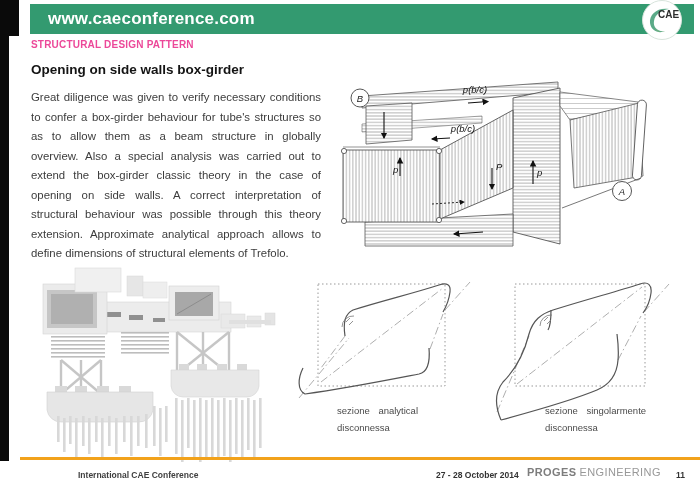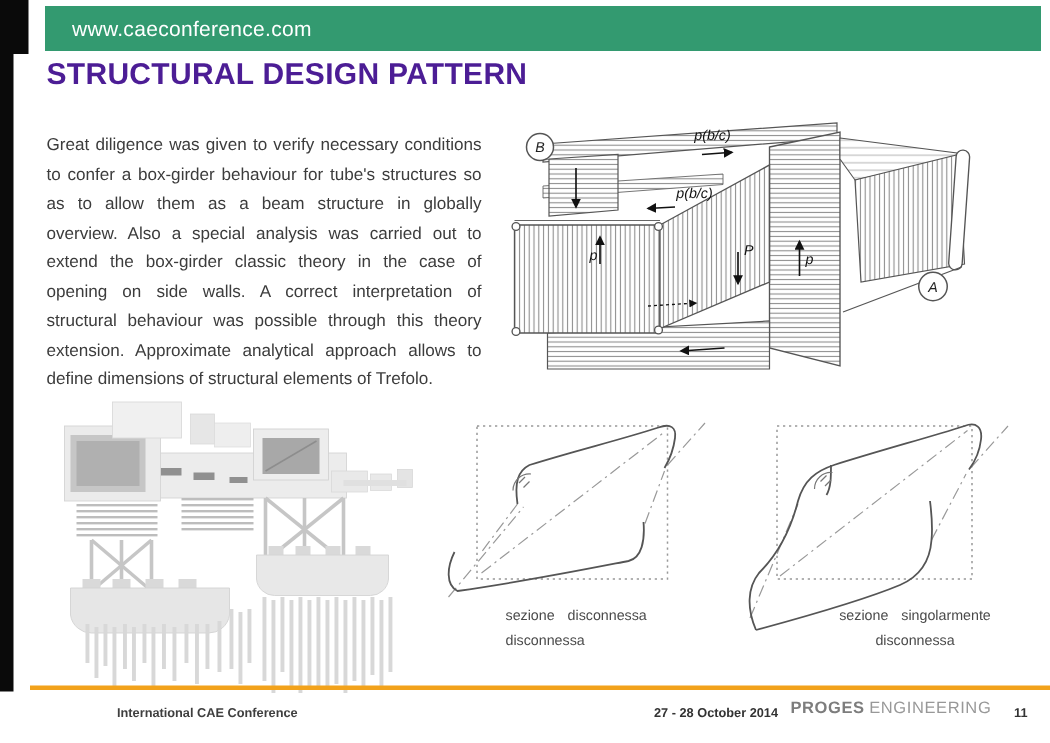--- a/index.html
+++ b/index.html
@@ -7,36 +7,36 @@
          font-family:"Liberation Sans","DejaVu Sans",sans-serif;}
   .abs{position:absolute;}
 
   
   #edge-strip{left:0;top:0;width:9px;height:461px;background:#0a0a0a;}
   #edge-corner{left:0;top:0;width:19px;height:36px;background:#0a0a0a;}
 
   
   #header-bar{left:30px;top:4px;width:664px;height:30px;background:#339A70;}
   #header-url{left:48px;top:4px;height:20px;line-height:30px;color:#ffffff;
-              font-size:14px;font-weight:400;letter-spacing:.2px;}
+              font-size:17px;font-weight:700;letter-spacing:.2px;}
   #logo{left:641px;top:0px;width:42px;height:42px;}
 
   
-  #page-title{left:31px;top:39px;font-size:20px;font-weight:bold;color:#4c1d95;letter-spacing:.2px;}
+  #page-title{left:31px;top:39px;font-size:10px;font-weight:bold;color:#ec4899;letter-spacing:.2px;}
   #page-subtitle{left:31px;top:62px;font-size:13.5px;font-weight:bold;color:#141414;}
   #body-paragraph{left:31px;top:88px;width:290px;font-size:11.4px;line-height:19.5px;
                   text-align:justify;color:#3c3c3c;}
   #body-paragraph .it{}
 
   
   #girder-diagram{left:332px;top:76px;font-style:italic;}
   #building-render{left:35px;top:266px;}
   .sketch{width:200px;height:185px;}
   #sketch-left{left:293px;top:272px;}
-  #sketch-right{left:493px;top:272px;text-align:center;}
+  #sketch-right{left:493px;top:272px;}
   .sketch-caption{position:absolute;font-size:9.5px;color:#4a4a4a;line-height:17px;}
   .sketch-caption .l1{word-spacing:6px;}
   #sketch-left .sketch-caption{top:130px;left:44px;width:130px;}
   #sketch-right .sketch-caption{top:130px;left:52px;width:130px;}
 
   
   #footer-rule{left:20px;top:457px;width:680px;height:3px;background:#F2A21B;}
   #footer-conference{left:78px;top:470px;font-size:8.5px;font-weight:bold;color:#3f3f3f;}
   #footer-date{left:436px;top:470px;font-size:8.5px;font-weight:bold;color:#333;}
   #footer-brand{left:527px;top:466px;font-size:11px;color:#868686;letter-spacing:.4px;}
@@ -49,22 +49,31 @@
 </head>
 <body>
 
 <div id="slide">
 
   <div class="abs" id="edge-strip"></div>
   <div class="abs" id="edge-corner"></div>
 
   <div class="abs" id="header-bar"></div>
   <div class="abs" id="header-url">www.caeconference.com</div>
+  <div class="abs" id="logo">
+    <svg width="42" height="42" viewBox="0 0 42 42">
+      <circle cx="21" cy="20" r="19.5" fill="#ffffff" stroke="#d8e4dc" stroke-width="1"></circle>
+      <path d="M28,9 C17,7 8,14 9,23 C10,31 18,34 24,31 C16,32 12,27 13,21 C14,14 21,10 28,9 Z" fill="#3e9b73" opacity="0.85"></path>
+      <path d="M13,27 C15,31 20,33 24,31 C19,33 15,31 13,27 Z" fill="#e3c24d"></path>
+      <text x="17" y="18" font-size="10" font-weight="bold" fill="#2e2e2e">CAE</text>
+    </svg>
+  </div>
 
   <div class="abs" id="page-title">STRUCTURAL DESIGN PATTERN</div>
+  <div class="abs" id="page-subtitle">Opening on side walls box-girder</div>
   <div class="abs" id="body-paragraph"><span>Great diligence was given to verify necessary conditions to confer a box-girder behaviour for tube's structures so as to allow them as a beam  structure in globally overview. Also a special analysis was carried out to extend the box-girder classic theory in the case of opening on side walls. A correct interpretation of structural behaviour was possible through this theory extension.  Approximate analytical approach allows to define dimensions of structural elements of </span><span class="it">Trefolo</span><span>.</span></div>
 
   <div class="abs" id="girder-diagram">
     <svg width="378" height="188" viewBox="0 0 378 188">
       <defs>
         <pattern id="hH" width="6" height="3.2" patternUnits="userSpaceOnUse">
           <rect width="6" height="3.2" fill="#ffffff"></rect>
           <path d="M0,1.6 H6" stroke="#8a8a8a" stroke-width="0.7"></path>
         </pattern>
         <pattern id="hV" width="3.2" height="6" patternUnits="userSpaceOnUse">
@@ -243,21 +252,21 @@
         <path d="M52,64 C50,50 52,42 60,38 C92,28 118,22 146,13 C154,10 158,13 157,20 C156,28 153,35 150,40"></path>
         <path d="M10,96 C5,106 4,118 12,122 C55,116 95,108 126,102 C135,100 137,88 136,76"></path>
       </g>
       <g stroke="#777" stroke-width="0.8" fill="none">
         <path d="M49,55 A11,11 0 0 1 61,44"></path>
         <line x1="53" y1="50" x2="57" y2="46"></line>
           <line x1="56" y1="53" x2="60" y2="49"></line>
       </g>
     </svg>
     <div class="sketch-caption">
-      <div class="l1">sezione  disconnessa</div>
+      <div class="l1">sezione  analytical</div>
       <div class="l2">disconnessa</div>
     </div>
   </div>
 
   <div class="abs sketch" id="sketch-right">
     <svg width="195" height="150" viewBox="0 0 195 150">
       <rect x="22" y="12" width="130" height="102" fill="none" stroke="#999" stroke-width="1" stroke-dasharray="1.5,2.5"></rect>
       <g stroke="#999" stroke-width="0.8" stroke-dasharray="8,3,1.5,3" fill="none">
         <path d="M24,112 L149,15"></path>
           <path d="M151,40 L176,12"></path>

